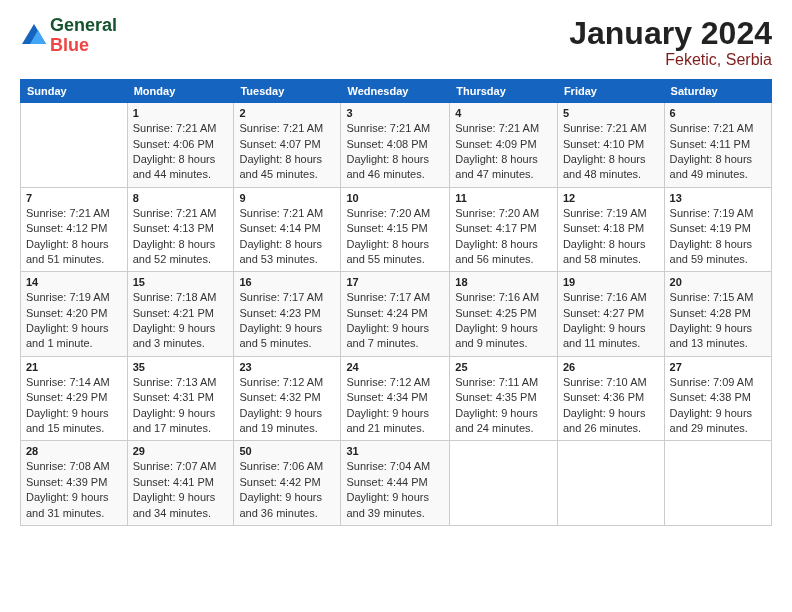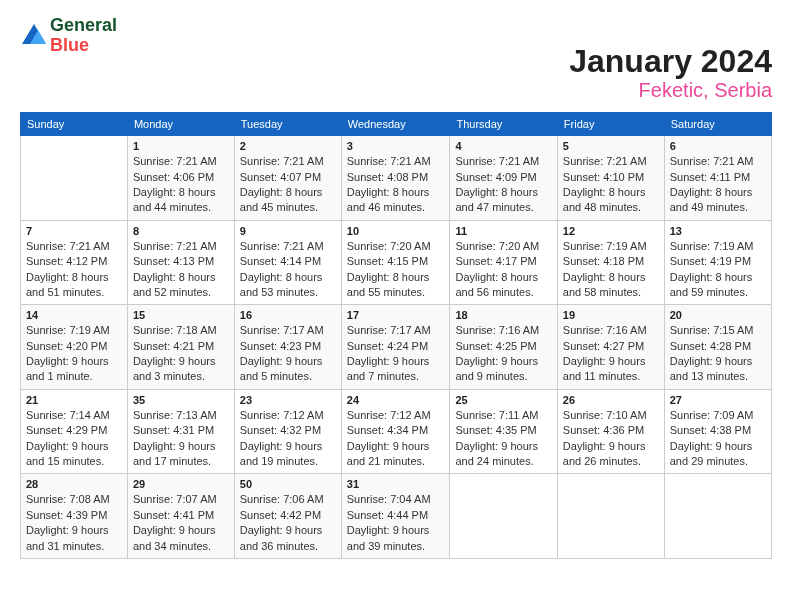--- a/index.html
+++ b/index.html
@@ -32,44 +32,43 @@
     }
     .logo-general { color: #14532d; }
     .logo-blue { color: #ef4444; }
     .logo-icon {
       width: 28px;
       height: 28px;
       margin-right: 2px;
     }
     .title-block {
       text-align: right;
-      margin-top: 28px;
     }
     .month-title {
       font-size: 32px;
       font-weight: bold;
       color: #222;
       line-height: 1.1;
     }
     .location {
-      font-size: 20px;
-      color: #ec4899;
+      font-size: 16px;
+      color: #7f1d1d;
     }
     table {
       width: 100%;
       border-collapse: collapse;
       font-size: 10px;
     }
     thead tr th {
       background-color: #1565c0;
       color: #fff;
       text-align: left;
       padding: 5px 6px;
       font-size: 11px;
-      font-weight: normal;
+      font-weight: bold;
       border: 1px solid #1565c0;
     }
     tbody tr td {
       border: 1px solid #ccc;
       vertical-align: top;
       padding: 4px 5px;
       width: 113px;
       height: 80px;
       background: #fff;
     }

